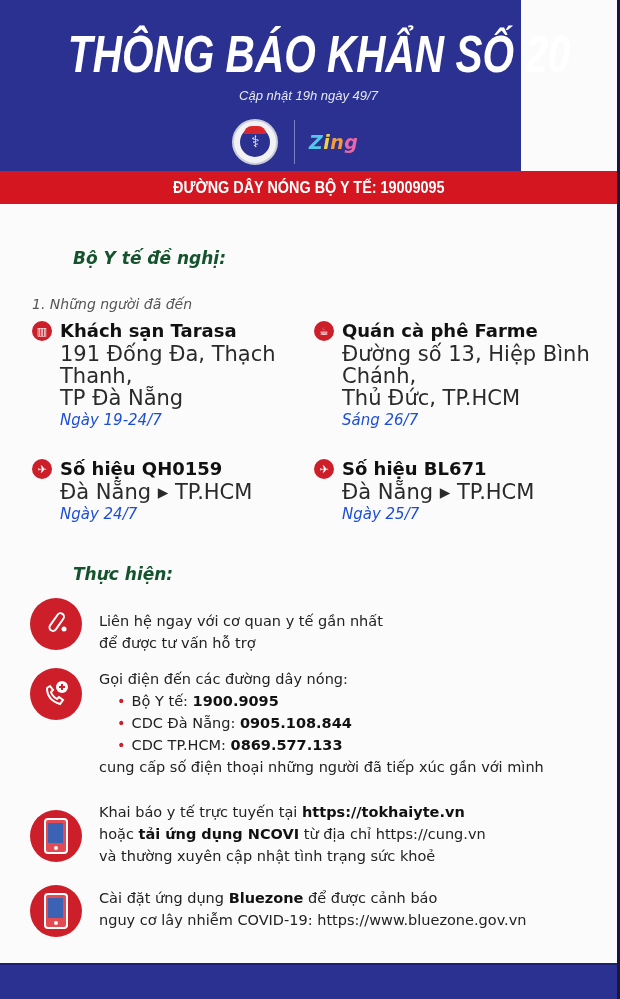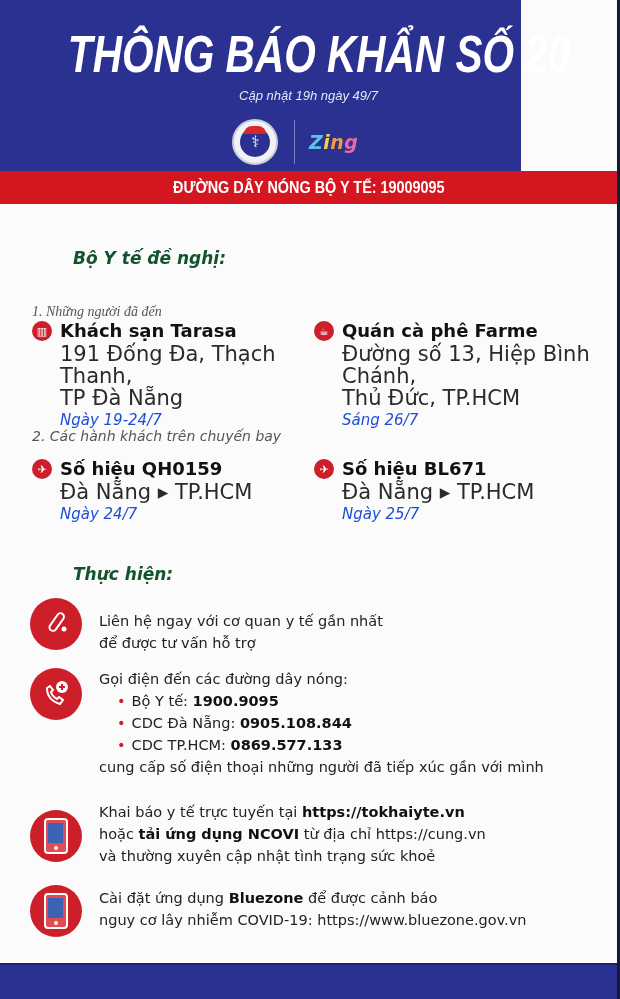--- a/index.html
+++ b/index.html
@@ -60,42 +60,41 @@
           <div class="staff">⚕</div>
       </div>
       <div class="logo-divider"></div>
       <div class="zing"><span>Z</span><span>i</span><span>n</span><span>g</span></div>
     </div>
   </div>
 
   <div class="hotline"><span>ĐƯỜNG DÂY NÓNG BỘ Y TẾ: 19009095</span></div>
 
   <div class="section-title" style="top:248px;">Bộ Y tế đề nghị:</div>
-  <div class="sub" style="top:304px;font-family:Liberation Serif, serif;">1. Những người đã đến</div>
+  <div class="sub" style="top:296px;">1. Những người đã đến</div>
 
   <div class="place" style="left:60px; top:319px;">
     <div class="name">
         <span class="dot-icon">▥</span>
         <span>Khách sạn Tarasa</span>
       </div>
     <div class="addr">191 Đống Đa, Thạch Thanh,</div>
     <div class="addr">TP Đà Nẵng</div>
     <div class="date">Ngày 19-24/7</div>
   </div>
   <div class="place" style="left:342px; top:319px;">
     <div class="name">
         <span class="dot-icon">☕</span>
         <span>Quán cà phê Farme</span>
       </div>
     <div class="addr">Đường số 13, Hiệp Bình Chánh,</div>
     <div class="addr">Thủ Đức, TP.HCM</div>
     <div class="date">Sáng 26/7</div>
   </div>
 
-  <div class="sub" style="top:428px;">2. Các hành khách trên chuyến bay</div>
 
   <div class="place" style="left:60px; top:457px;">
     <div class="name">
         <span class="dot-icon">✈</span>
         <span>Số hiệu QH0159</span>
       </div>
     <div class="addr">Đà Nẵng ▸ TP.HCM</div>
     <div class="date">Ngày 24/7</div>
   </div>
   <div class="place" style="left:342px; top:457px;">

